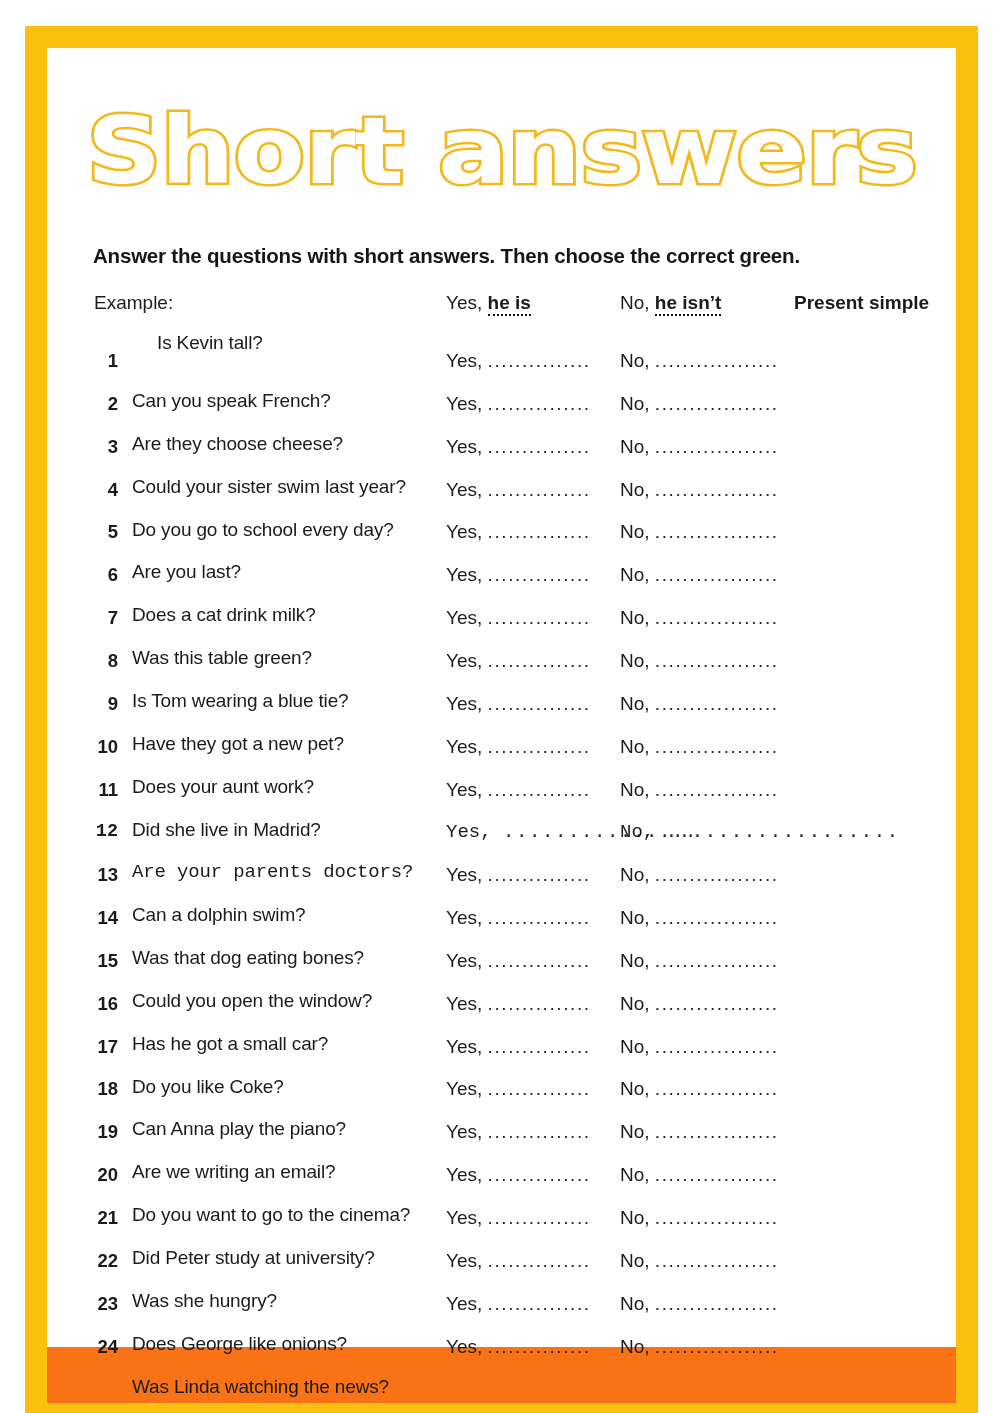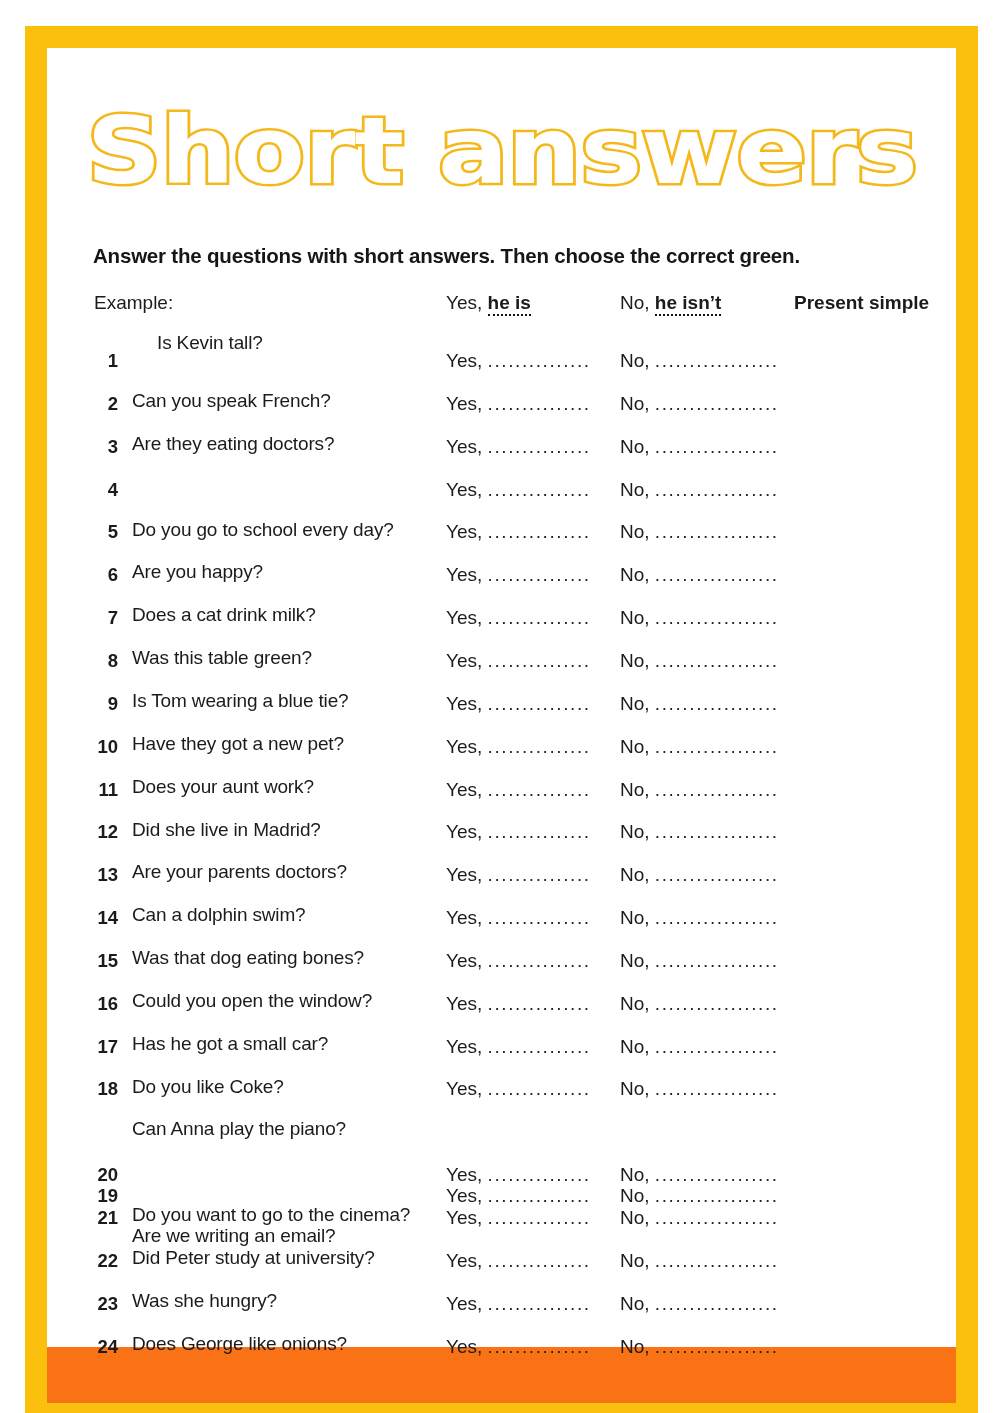--- a/index.html
+++ b/index.html
@@ -167,38 +167,39 @@
             <span class="col-tense">Present simple</span>
           </div>
           <div class="row" style="top: 302px;">
             <span class="col-num">1</span>
             <span class="col-q">Can you speak French?</span>
             <span class="col-yes"><span>Yes,</span> <span class="answer-blank">...............</span></span>
             <span class="col-no"><span>No,</span> <span class="answer-blank">..................</span></span>
           </div>
           <div class="row" style="top: 344.85px;">
             <span class="col-num">2</span>
-            <span class="col-q">Are they eating doctors?</span>
+            <span class="col-q">Are they choose cheese?</span>
             <span class="col-yes"><span>Yes,</span> <span class="answer-blank">...............</span></span>
             <span class="col-no"><span>No,</span> <span class="answer-blank">..................</span></span>
           </div>
           <div class="row" style="top: 387.7px;">
             <span class="col-num">3</span>
+            <span class="col-q">Could your sister swim last year?</span>
             <span class="col-yes"><span>Yes,</span> <span class="answer-blank">...............</span></span>
             <span class="col-no"><span>No,</span> <span class="answer-blank">..................</span></span>
           </div>
           <div class="row" style="top: 430.55px;">
             <span class="col-num">4</span>
             <span class="col-q">Do you go to school every day?</span>
             <span class="col-yes"><span>Yes,</span> <span class="answer-blank">...............</span></span>
             <span class="col-no"><span>No,</span> <span class="answer-blank">..................</span></span>
           </div>
           <div class="row" style="top: 473.4px;">
             <span class="col-num">5</span>
-            <span class="col-q">Are you happy?</span>
+            <span class="col-q">Are you last?</span>
             <span class="col-yes"><span>Yes,</span> <span class="answer-blank">...............</span></span>
             <span class="col-no"><span>No,</span> <span class="answer-blank">..................</span></span>
           </div>
           <div class="row" style="top: 516.25px;">
             <span class="col-num">6</span>
             <span class="col-q">Does a cat drink milk?</span>
             <span class="col-yes"><span>Yes,</span> <span class="answer-blank">...............</span></span>
             <span class="col-no"><span>No,</span> <span class="answer-blank">..................</span></span>
           </div>
           <div class="row" style="top: 559.1px;">
@@ -224,21 +225,21 @@
             <span class="col-q">Does your aunt work?</span>
             <span class="col-yes"><span>Yes,</span> <span class="answer-blank">...............</span></span>
             <span class="col-no"><span>No,</span> <span class="answer-blank">..................</span></span>
           </div>
           <div class="row" style="top: 730.5px;">
             <span class="col-num">11</span>
             <span class="col-q">Did she live in Madrid?</span>
             <span class="col-yes"><span>Yes,</span> <span class="answer-blank">...............</span></span>
             <span class="col-no"><span>No,</span> <span class="answer-blank">..................</span></span>
           </div>
-          <div class="row" style="top: 773.35px;">
+          <div class="row" style="top: 773.35px; font-family: Liberation Mono, monospace;">
             <span class="col-num">12</span>
             <span class="col-q">Are your parents doctors?</span>
             <span class="col-yes"><span>Yes,</span> <span class="answer-blank">...............</span></span>
             <span class="col-no"><span>No,</span> <span class="answer-blank">..................</span></span>
           </div>
           <div class="row" style="top: 816.2px;">
             <span class="col-num">13</span>
             <span class="col-q">Can a dolphin swim?</span>
             <span class="col-yes"><span>Yes,</span> <span class="answer-blank">...............</span></span>
             <span class="col-no"><span>No,</span> <span class="answer-blank">..................</span></span>
@@ -266,21 +267,21 @@
             <span class="col-q">Do you like Coke?</span>
             <span class="col-yes"><span>Yes,</span> <span class="answer-blank">...............</span></span>
             <span class="col-no"><span>No,</span> <span class="answer-blank">..................</span></span>
           </div>
           <div class="row" style="top: 1030.45px;">
             <span class="col-num">18</span>
             <span class="col-q">Can Anna play the piano?</span>
             <span class="col-yes"><span>Yes,</span> <span class="answer-blank">...............</span></span>
             <span class="col-no"><span>No,</span> <span class="answer-blank">..................</span></span>
           </div>
-          <div class="row" style="top: 1137px;">
+          <div class="row" style="top: 1073px;">
             <span class="col-num">19</span>
             <span class="col-q">Are we writing an email?</span>
             <span class="col-yes"><span>Yes,</span> <span class="answer-blank">...............</span></span>
             <span class="col-no"><span>No,</span> <span class="answer-blank">..................</span></span>
           </div>
           <div class="row" style="top: 1116.15px;">
             <span class="col-num">20</span>
             <span class="col-q">Do you want to go to the cinema?</span>
             <span class="col-yes"><span>Yes,</span> <span class="answer-blank">...............</span></span>
             <span class="col-no"><span>No,</span> <span class="answer-blank">..................</span></span>
@@ -298,20 +299,21 @@
             <span class="col-no"><span>No,</span> <span class="answer-blank">..................</span></span>
           </div>
           <div class="row" style="top: 1244.7px; padding-left: 7px;">
             <span class="col-num">23</span>
             <span class="col-q">Does George like onions?</span>
             <span class="col-yes"><span>Yes,</span> <span class="answer-blank">...............</span></span>
             <span class="col-no"><span>No,</span> <span class="answer-blank">..................</span></span>
           </div>
           <div class="row" style="top: 1287.55px;">
             <span class="col-num">24</span>
+            <span class="col-q">Was Linda watching the news?</span>
             <span class="col-yes"><span>Yes,</span> <span class="answer-blank">...............</span></span>
             <span class="col-no"><span>No,</span> <span class="answer-blank">..................</span></span>
           </div>
         </div>
 
     </div>
   </div>
 </div>
 
 </body></html>

